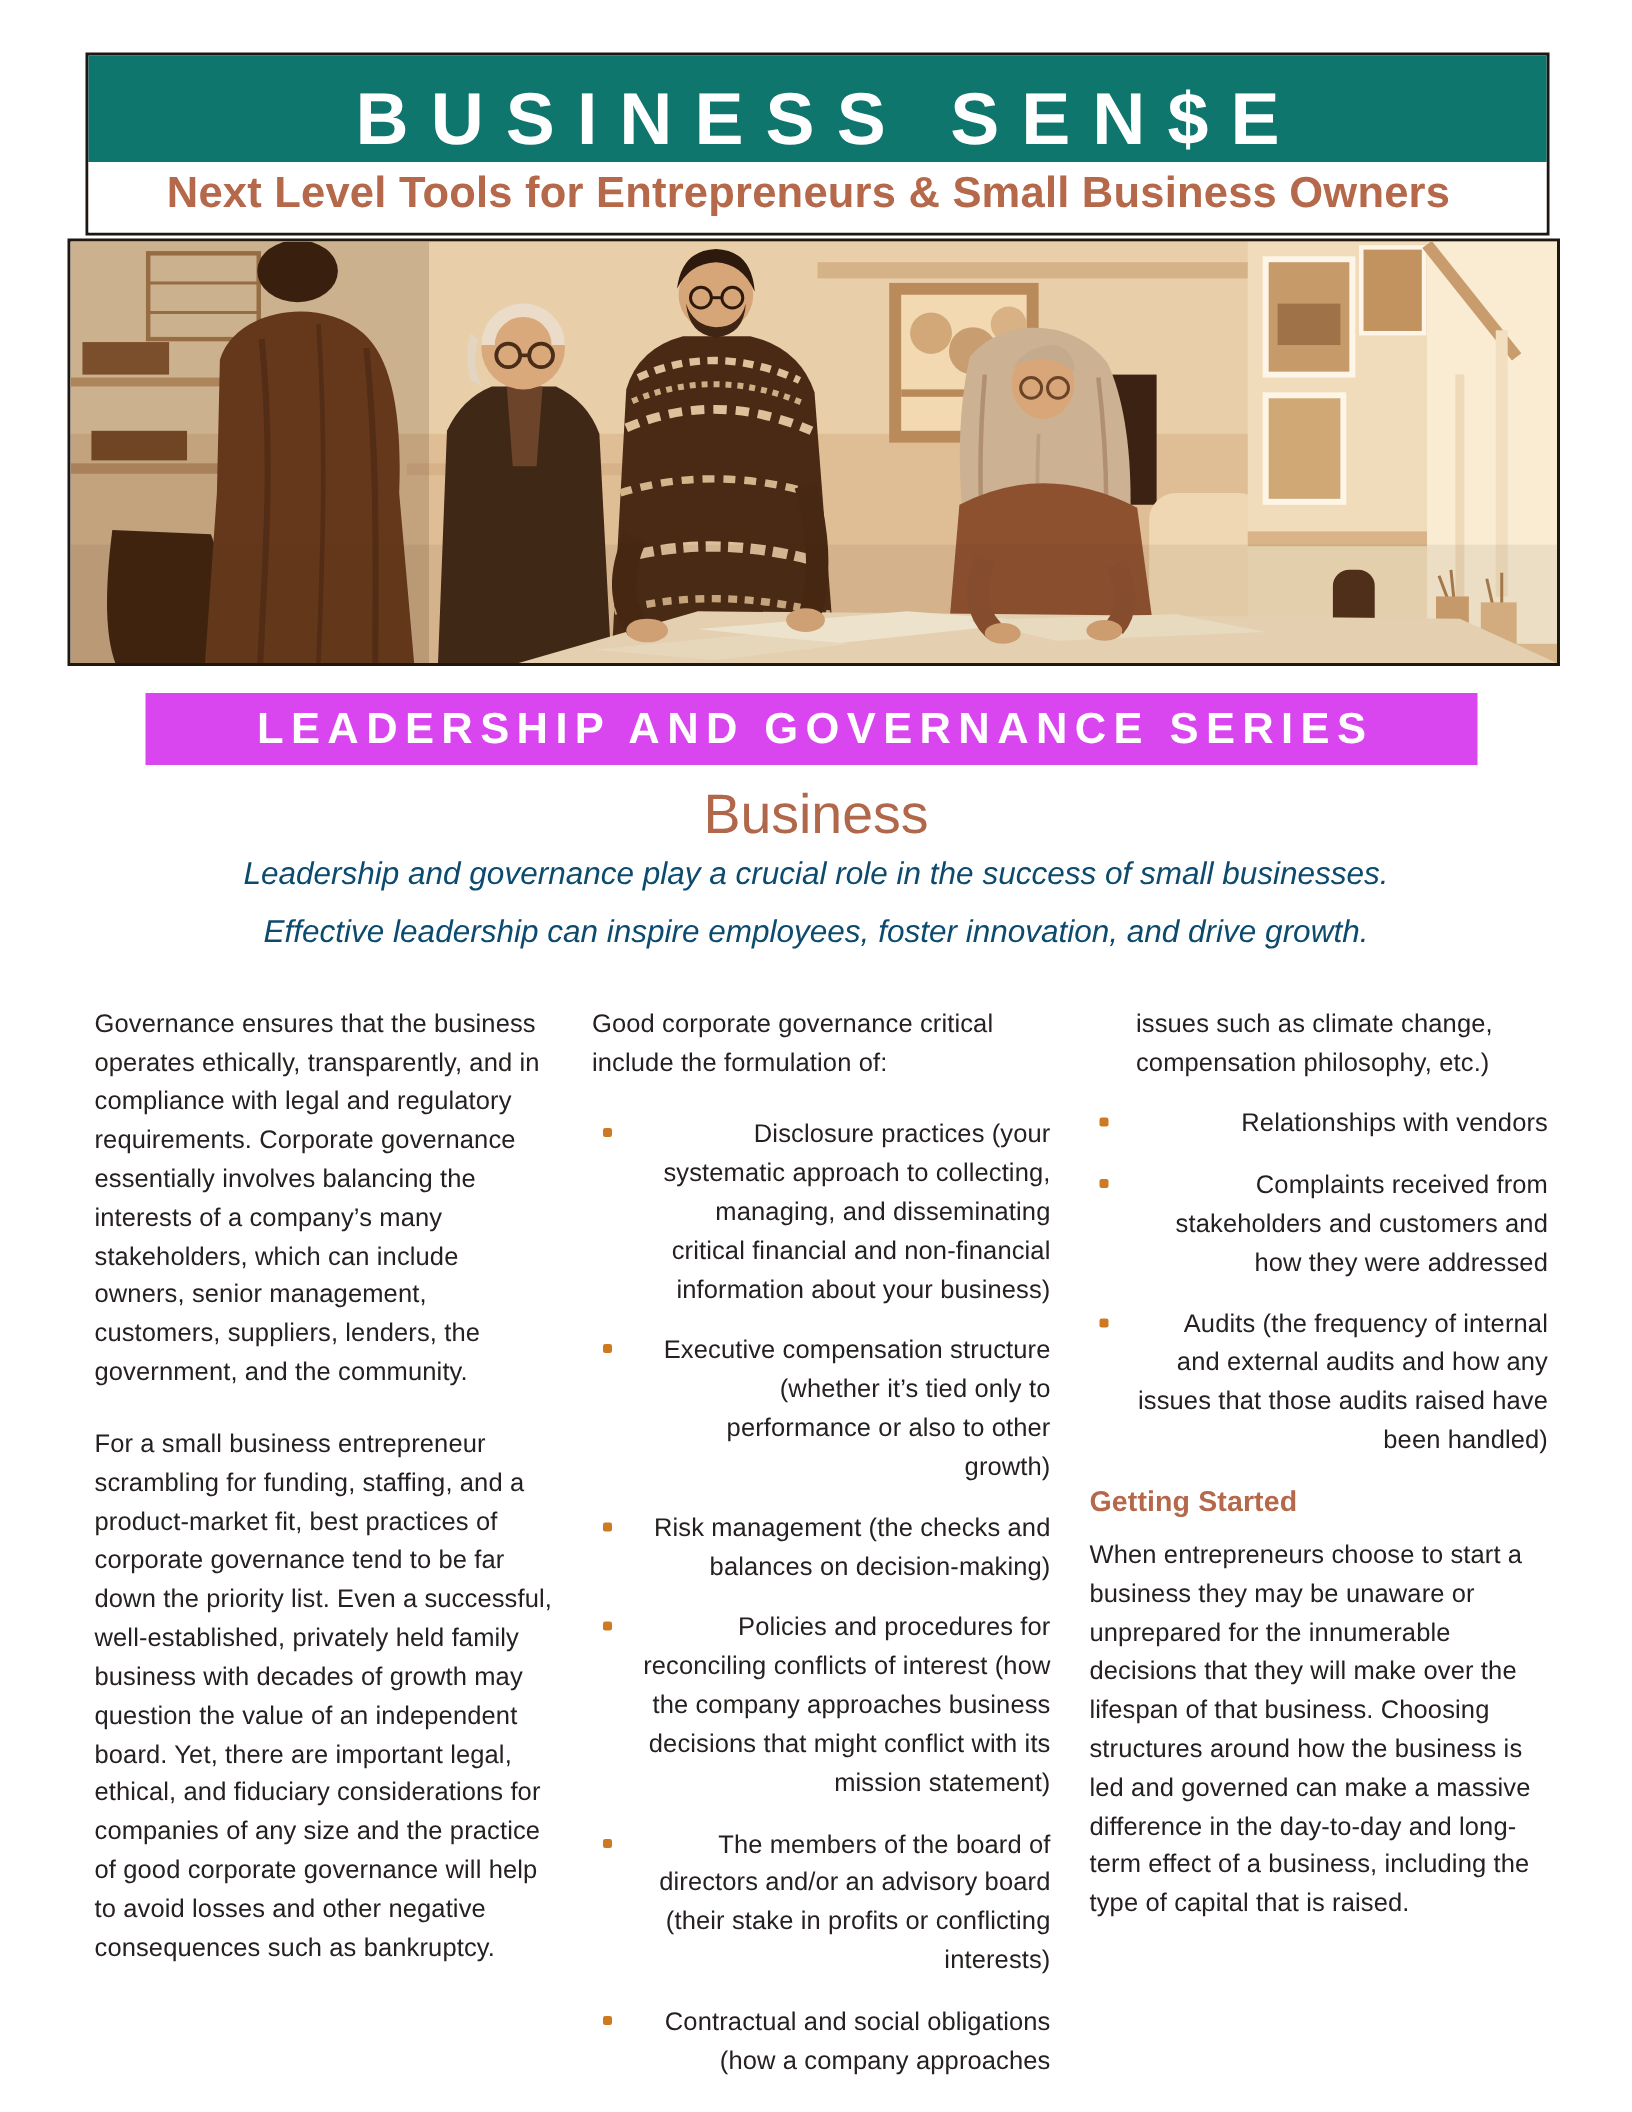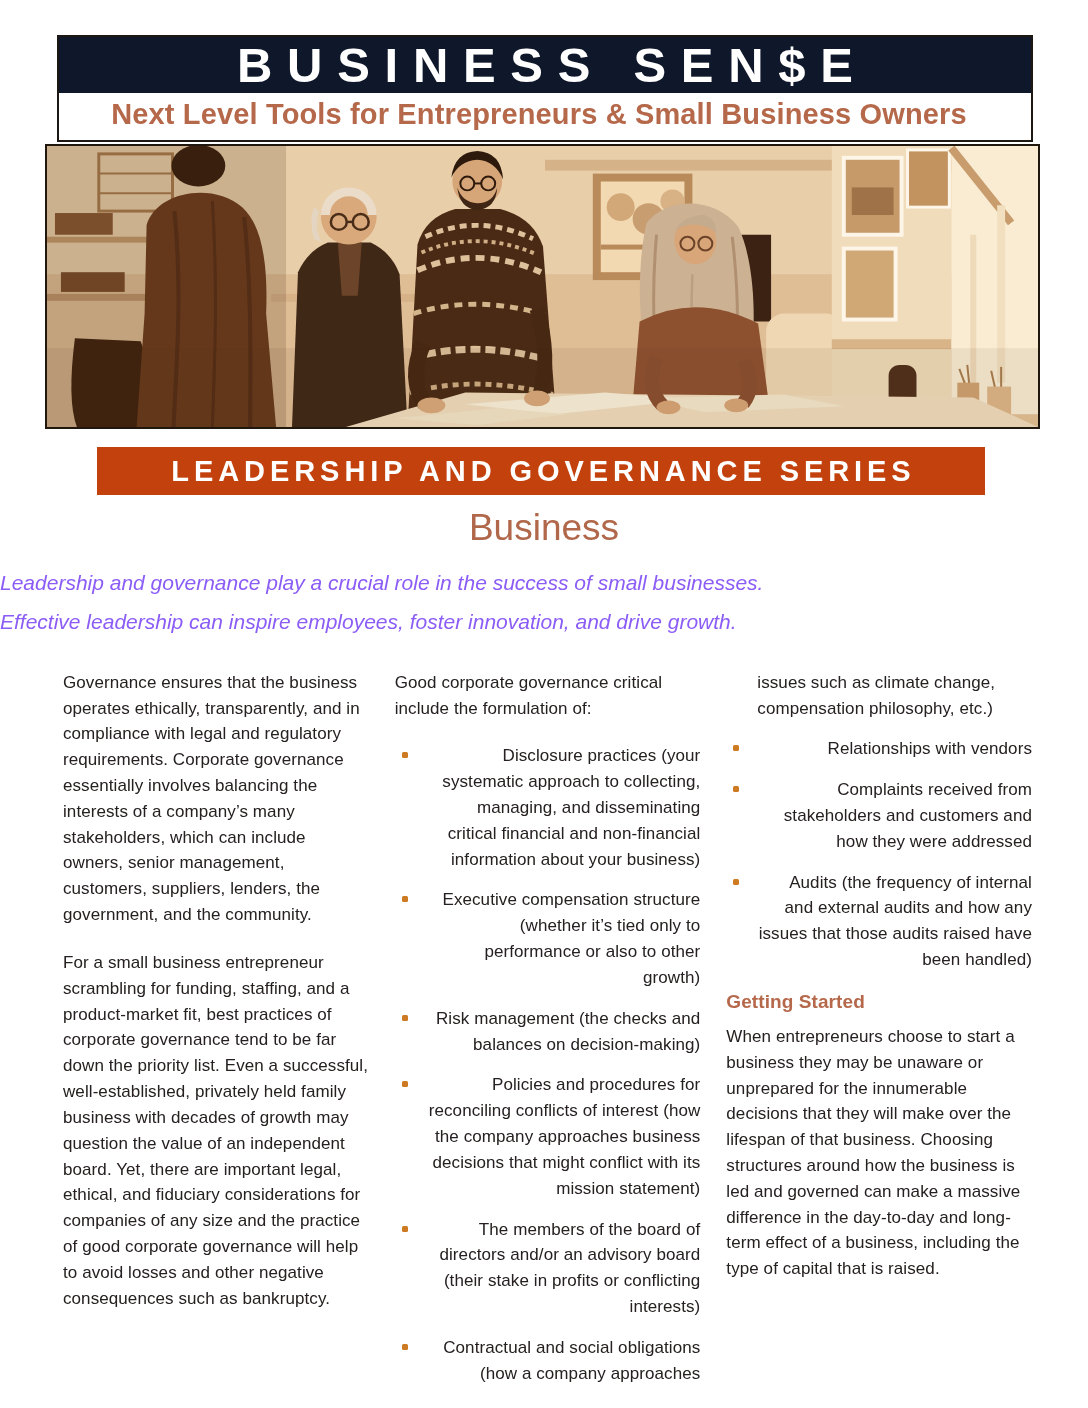--- a/index.html
+++ b/index.html
@@ -11,22 +11,22 @@
     position: relative;
     overflow: hidden;
   }
 
   
   .header-box {
     margin: 35px 55px 0 57px;
     border: 2px solid #1c1712;
   }
   .title-band {
-    background: #0f172a;
-    height: 56px;
+    background: #0f766e;
+    height: 71px;
     display: flex; align-items: flex-end; justify-content: center;
   }
   .title-band h1 {
     color: #ffffff;
     font-size: 49px;
     font-weight: bold;
     letter-spacing: 0.30em;
     text-indent: 0.30em;
     white-space: nowrap;
   }
@@ -49,44 +49,44 @@
     border: 2px solid #20170e;
     overflow: hidden;
     position: relative;
   }
   .photo-frame svg { display: block; width: 100%; height: 100%; }
 
   
   .series-banner {
     margin: 18px 0 0 97px;
     width: 888px; height: 48px;
-    background: #c2410c;
+    background: #d946ef;
     display: flex; align-items: center; justify-content: center;
   }
   .series-banner h2 {
     color: #ffffff;
     font-size: 29px;
     font-weight: bold;
     letter-spacing: 0.17em;
     text-indent: 0.17em;
     white-space: nowrap;
   }
 
   
   .overview-title {
     margin-top: 12px;
     text-align: center;
     color: #b0674a;
     font-size: 37px;
     font-weight: 500;
   }
   .tagline {
-    margin-top: 15px;
+    text-align: center;
     font-style: italic;
-    color: #8b5cf6;
+    color: #0c4a6e;
     font-size: 21px;
     line-height: 1.85;
     font-weight: 500;
   }
 
   
   .columns {
     margin: 28px 56px 0 63px;
     display: grid;
     grid-template-columns: repeat(3, 1fr);

